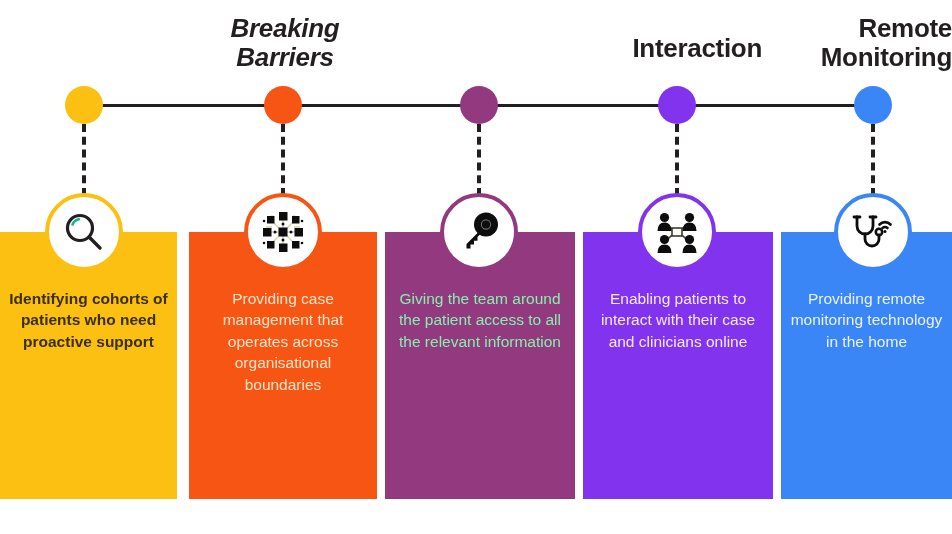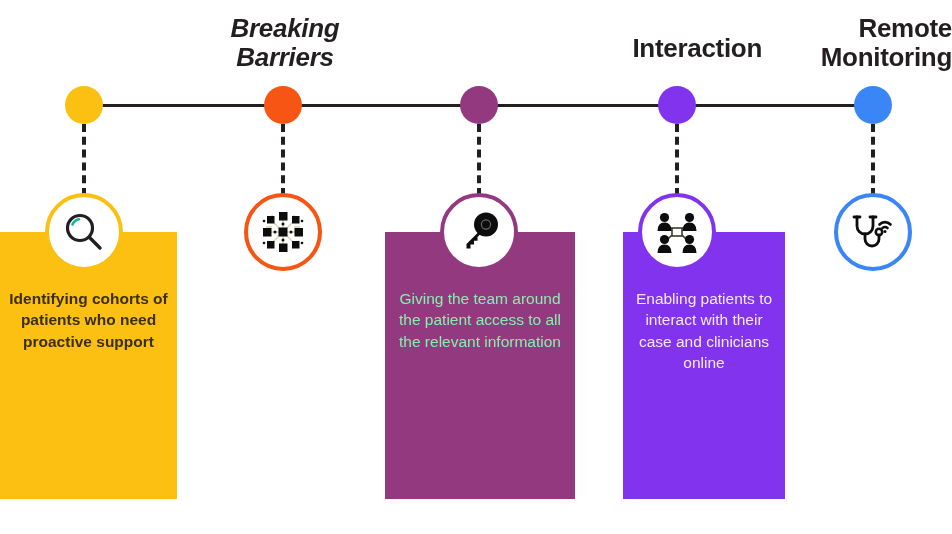--- a/index.html
+++ b/index.html
@@ -113,20 +113,23 @@
         <circle cx="19" cy="19" r="12.5" fill="none" stroke="#231f20" stroke-width="3.2"></circle>
         <path d="M11.5 15.5 A9 9 0 0 1 18 10.2" fill="none" stroke="#12b39a" stroke-width="2.6" stroke-linecap="round"></path>
         <line x1="28.3" y1="28.3" x2="39" y2="39" stroke="#231f20" stroke-width="3.4" stroke-linecap="round"></line>
       </svg>
     </span>
   </div>
 
   <div class="heading" style="left:200px; top:14px; width:170px;font-style:italic;">Breaking Barriers</div>
   <div class="timeline-dot" style="left:264px; background:#f65514;"></div>
   <div class="connector" style="left:281px;"></div>
+  <div class="bar" style="left:189px; width:188px; background:#f65514;">
+    <div class="bar-text" style="color:#fde4c8;">Providing case management that operates across organisational boundaries</div>
+  </div>
   <div class="icon-circle" style="left:244px; border:4px solid #f65514;">
     <span>
       <svg width="50" height="50" viewBox="0 0 50 50">
         <g stroke="#d9d2a8" stroke-width="1.4" fill="none">
           <path d="M25 25 L25 10 M25 25 L25 40 M25 25 L10 25 M25 25 L40 25"></path>
           <path d="M25 25 L14 14 M25 25 L36 14 M25 25 L14 36 M25 25 L36 36"></path>
           <path d="M14 14 L14 8 M36 14 L36 8 M8 20 L14 20 M42 20 L36 20"></path>
         </g>
         <g fill="#0d0d0d">
           <rect x="20.5" y="20.5" width="9" height="9"></rect>
@@ -164,21 +167,21 @@
           <path d="M24.5 21 L10.5 35 L10.5 39.5 L14.5 39.5 L14.5 35.5 L18 35.5 L18 31.8 L21.5 31.8 L21.5 28 L29.8 19.7 Z"></path>
         </g>
         <circle cx="30" cy="15.5" r="4.6" fill="none" stroke="#6b6b6b" stroke-width="1.1"></circle>
       </svg>
     </span>
   </div>
 
   <div class="heading" style="left:592px; top:34px; width:170px;text-align:right;">Interaction</div>
   <div class="timeline-dot" style="left:658px; background:#8233ee;"></div>
   <div class="connector" style="left:675px;"></div>
-  <div class="bar" style="left:583px; width:162px; background:#8233ee;margin-left:40px;">
+  <div class="bar" style="left:583px; width:190px; background:#8233ee;">
     <div class="bar-text" style="color:#f3eafe;">Enabling patients to interact with their case and clinicians online</div>
   </div>
   <div class="icon-circle" style="left:638px; border:4px solid #8233ee;">
     <span>
       <svg width="50" height="50" viewBox="0 0 50 50">
         <g stroke="#3d3d2a" stroke-width="1.6" fill="none">
           <rect x="20" y="21" width="10" height="8"></rect>
           <path d="M20 22 L13 16 M30 22 L37 16 M20 28 L13 35 M30 28 L37 35"></path>
         </g>
         <g fill="#0d0d0d">
@@ -191,20 +194,23 @@
           <circle cx="37.5" cy="32.5" r="4.6"></circle>
           <path d="M30.5 46 Q30.5 37.5 37.5 37.5 Q44.5 37.5 44.5 46 Z"></path>
         </g>
       </svg>
     </span>
   </div>
 
   <div class="heading" style="left:786px; top:14px; width:166px;text-align:right;">Remote Monitoring</div>
   <div class="timeline-dot" style="left:854px; background:#3a86f7;"></div>
   <div class="connector" style="left:871px;"></div>
+  <div class="bar" style="left:781px; width:171px; background:#3a86f7;">
+    <div class="bar-text" style="color:#eaf2fe;">Providing remote monitoring technology in the home</div>
+  </div>
   <div class="icon-circle" style="left:834px; border:4px solid #3a86f7;">
     <span>
       <svg width="48" height="48" viewBox="0 0 48 48">
         <g fill="none" stroke="#0d0d0d" stroke-width="2.8" stroke-linecap="round">
           <path d="M8 9 L8 18 A8 8 0 0 0 24 18 L24 9"></path>
           <line x1="5" y1="9" x2="11" y2="9"></line>
           <line x1="21" y1="9" x2="27" y2="9"></line>
           <path d="M16 26 L16 31 A7 7 0 0 0 30 31 L30 27"></path>
           <circle cx="30" cy="24" r="3.2" stroke-width="2.6"></circle>
         </g>

